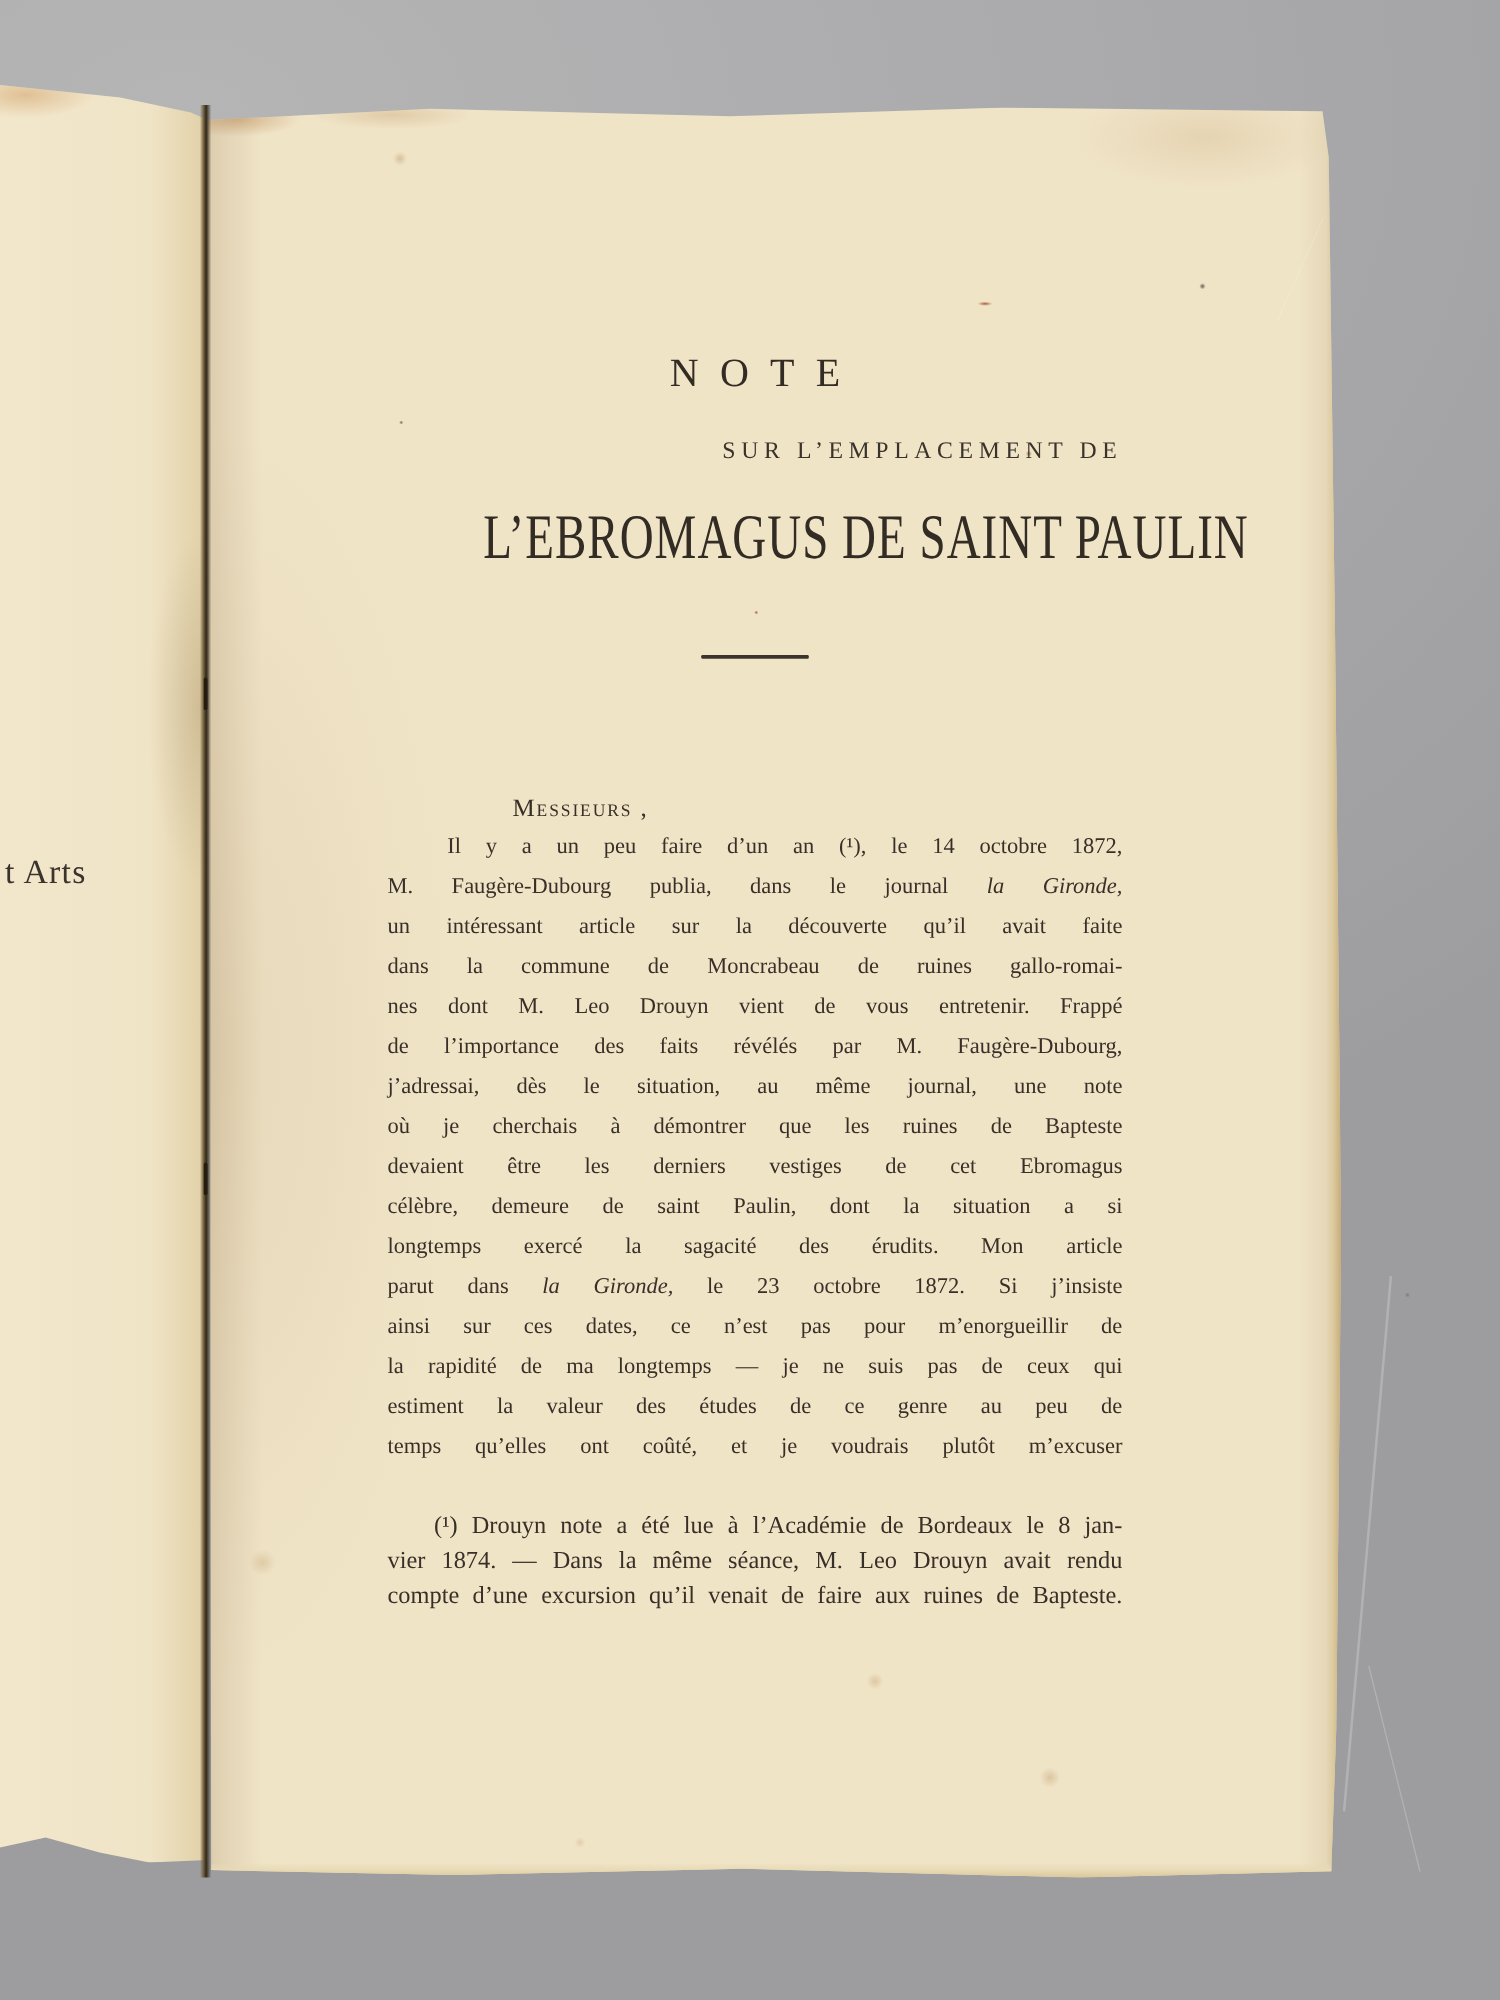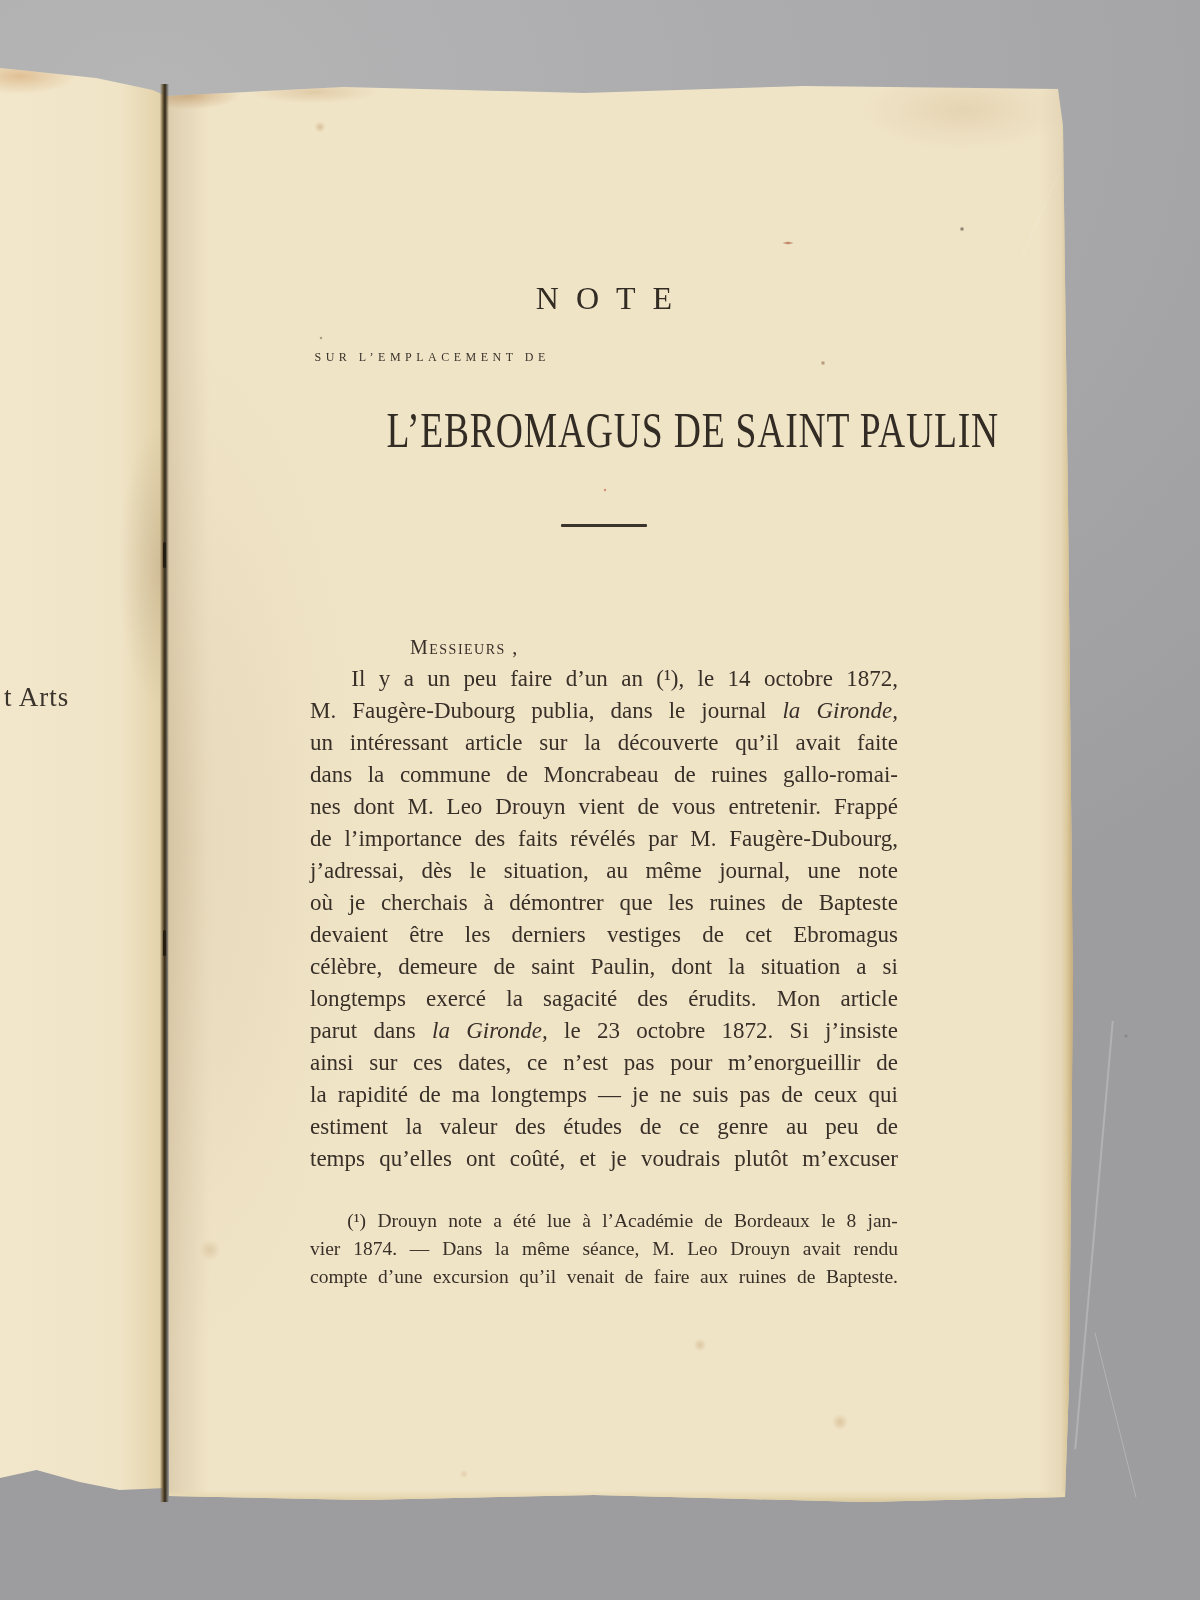--- a/index.html
+++ b/index.html
@@ -68,33 +68,33 @@
   .gutter{position:absolute;left:160px;top:84px;width:9px;height:1418px;
     background:linear-gradient(to right, rgba(90,74,48,0) 0%, #6a5838 35%, #302716 55%, rgba(90,74,48,0) 100%);
     filter:blur(.4px);}
   .gutter::before,.gutter::after{content:"";position:absolute;left:3px;width:3px;height:26px;background:#241c0f;border-radius:2px;}
   .gutter::before{top:458px;} .gutter::after{top:846px;}
 
   
   .content{position:absolute;left:146px;top:0;width:588px;}
   .t-note{position:absolute;top:196px;width:100%;text-align:center;
     font-size:32px;letter-spacing:17px;padding-left:17px;box-sizing:border-box;color:#332c24;}
-  .t-sub{position:absolute;top:266px;width:100%;text-align:left;
-    font-size:12px;letter-spacing:4.5px;padding-left:4.5px;box-sizing:border-box;color:#3a332b;}
+  .t-sub{position:absolute;top:266px;width:100%;text-align:right;
+    font-size:19px;letter-spacing:4.5px;padding-left:4.5px;box-sizing:border-box;color:#3a332b;}
   .t-main{position:absolute;top:317px;width:100%;white-space:nowrap;}
   .t-main-inner{display:inline-block;font-size:47px;letter-spacing:1px;color:#332c24;
     transform:scaleX(.8) scaleY(1.08);transform-origin:center top;}
   .rule{position:absolute;top:440px;left:50%;transform:translateX(-50%);
     width:86px;height:3px;background:#3b342c;border-radius:1px;}
   .salutation{position:absolute;top:552px;left:100px;
     font-variant:small-caps;font-size:20px;letter-spacing:1.5px;color:#383028;}
 
   .body-lines{position:absolute;top:582px;left:0;width:588px;}
   .body-lines .jline{display:flex;justify-content:space-between;align-items:baseline;
-    height:32px;font-size:23px;white-space:nowrap;}
+    height:32px;font-size:18px;white-space:nowrap;}
   .fn-lines{position:absolute;top:1126px;left:0;width:588px;}
   .fn-lines .jline{display:flex;justify-content:space-between;align-items:baseline;
     height:28px;font-size:19.5px;white-space:nowrap;}
   .jline .w{flex:0 0 auto;}
   .jline .indent{flex:0 0 auto;}
   .it{font-style:italic;}
 </style>
 </head>
 <body>
 

